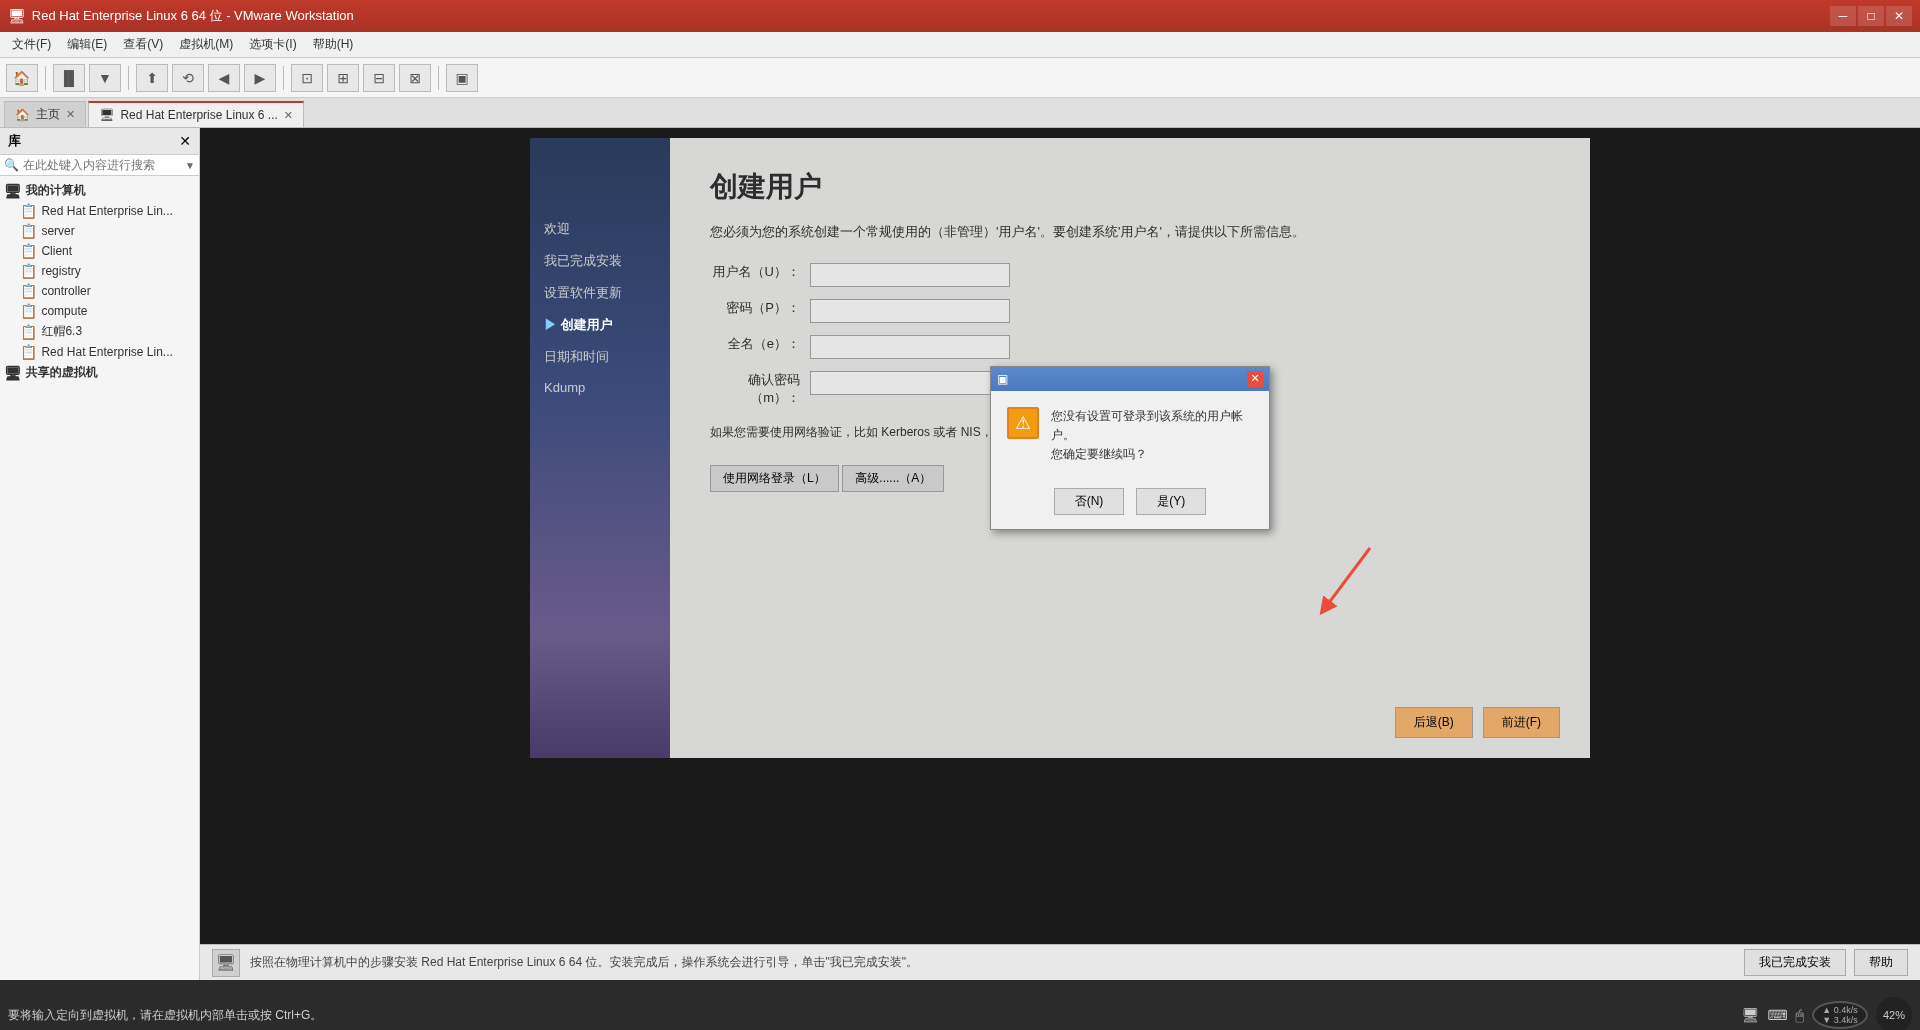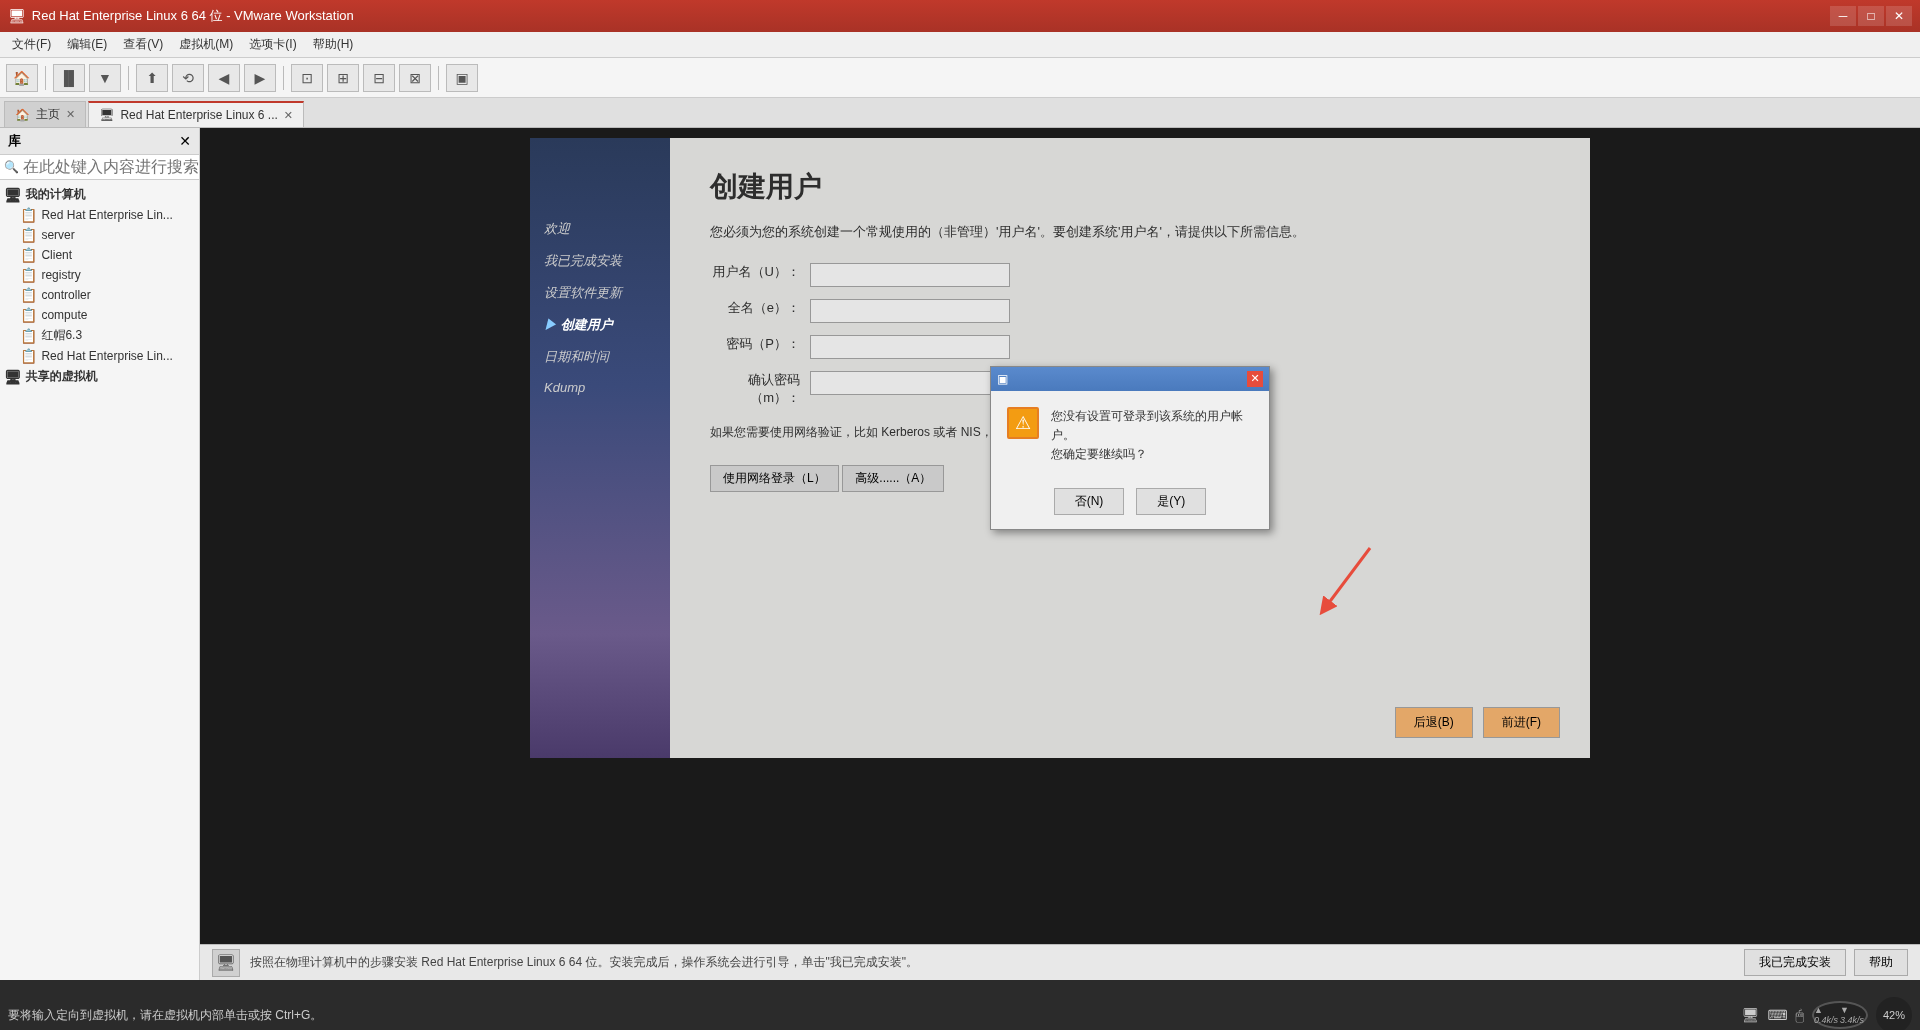--- a/index.html
+++ b/index.html
@@ -117,21 +117,21 @@
       display: flex;
       align-items: center;
       padding: 3px 4px;
       border-bottom: 1px solid #ccc;
       background: white;
     }
     #search-box input {
       flex: 1;
       border: none;
       outline: none;
-      font-size: 16px;
+      font-size: 12px;
       color: #8b5cf6;
     }
     #search-box .search-icon { font-size: 12px; color: #999; margin-right: 4px; }
     #tree { padding: 4px 0; overflow-y: auto; flex: 1; }
     .tree-item {
       display: flex;
       align-items: center;
       padding: 2px 4px;
       cursor: pointer;
       font-size: 12px;
@@ -180,21 +180,20 @@
 
     
     #installer-sidebar {
       width: 140px;
       background: linear-gradient(to bottom, #2a3a5a 0%, #3a4a7a 40%, #6a5a8a 80%, #4a3a6a 100%);
       display: flex;
       flex-direction: column;
       padding-top: 80px;
       align-items: flex-start;
       padding-left: 14px;
-      font-style: italic;
     }
     .installer-step {
       color: #ccc;
       font-size: 13px;
       margin-bottom: 10px;
       padding: 2px 0;
       cursor: pointer;
     }
     .installer-step.active {
       color: white;
@@ -579,26 +578,26 @@
               <div id="installer-content">
                 <div class="installer-title">创建用户</div>
                 <div class="installer-desc">您必须为您的系统创建一个常规使用的（非管理）'用户名'。要创建系统'用户名'，请提供以下所需信息。</div>
 
                 
                 <div class="form-row">
                   <div class="form-label">用户名（U）：</div>
                   <input class="form-input" type="text" style="">
                 </div>
                 <div class="form-row">
+                  <div class="form-label">密码（P）：</div>
+                  <input class="form-input" type="password" style="">
+                </div>
+                <div class="form-row">
                   <div class="form-label">全名（e）：</div>
                   <input class="form-input" type="text" style="">
-                </div>
-                <div class="form-row">
-                  <div class="form-label">密码（P）：</div>
-                  <input class="form-input" type="password" style="">
                 </div>
                 <div class="form-row">
                   <div class="form-label">确认密码（m）：</div>
                   <input class="form-input" type="password" style="">
                 </div>
 
                 <div class="network-note">如果您需要使用网络验证，比如 Kerberos 或者 NIS，请点击"使用网络登录"按钮。</div>
                 <button class="btn-network-login">使用网络登录（L）</button>
 
                 
@@ -656,20 +655,20 @@
   </div>
 
   <div id="taskbar">
     <span>要将输入定向到虚拟机，请在虚拟机内部单击或按 Ctrl+G。</span>
     <div id="taskbar-right">
 
       <span style="font-size:14px;">🖥</span>
       <span style="font-size:14px;">⌨</span>
       <span style="font-size:14px;">🖱</span>
 
-      <div style="display:flex;flex-direction:row;align-items:center;background:#222;border-radius:50%;width:56px;height:28px;justify-content:center;border:2px solid #555;font-style:italic;">
+      <div style="display:flex;flex-direction:column;align-items:center;background:#222;border-radius:50%;width:56px;height:28px;justify-content:center;border:2px solid #555;">
         <span style="font-size:9px;color:#aaa;">▲ <span>0.4k/s</span></span>
         <span style="font-size:9px;color:#aaa;">▼ <span>3.4k/s</span></span>
       </div>
       <span style="font-size:11px;color:#ccc;background:#222;border-radius:50%;width:36px;height:36px;display:flex;align-items:center;justify-content:center;">42%</span>
     </div>
   </div>
 </div>
 
 </body></html>

